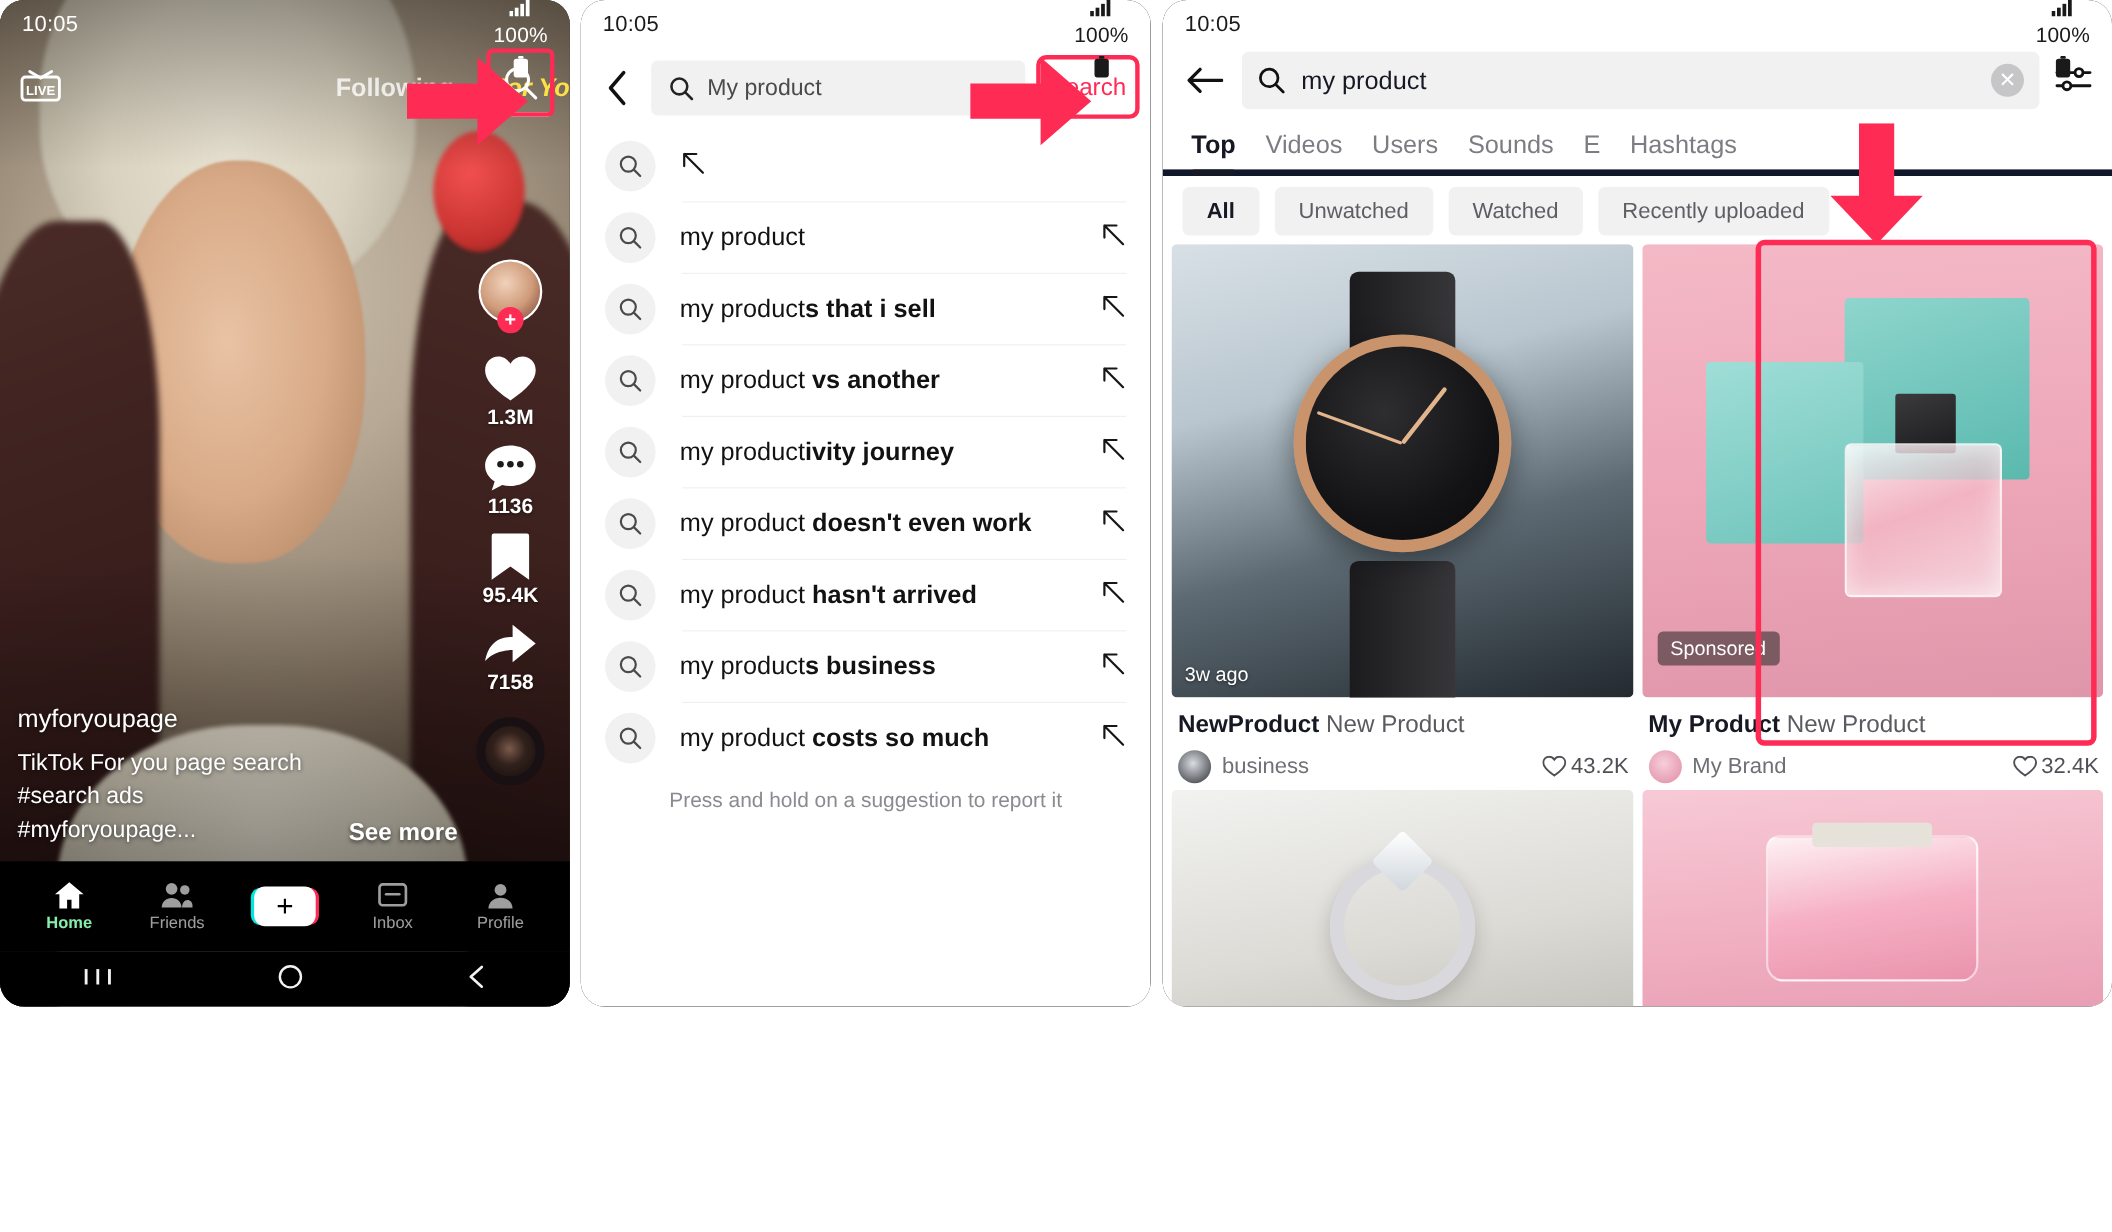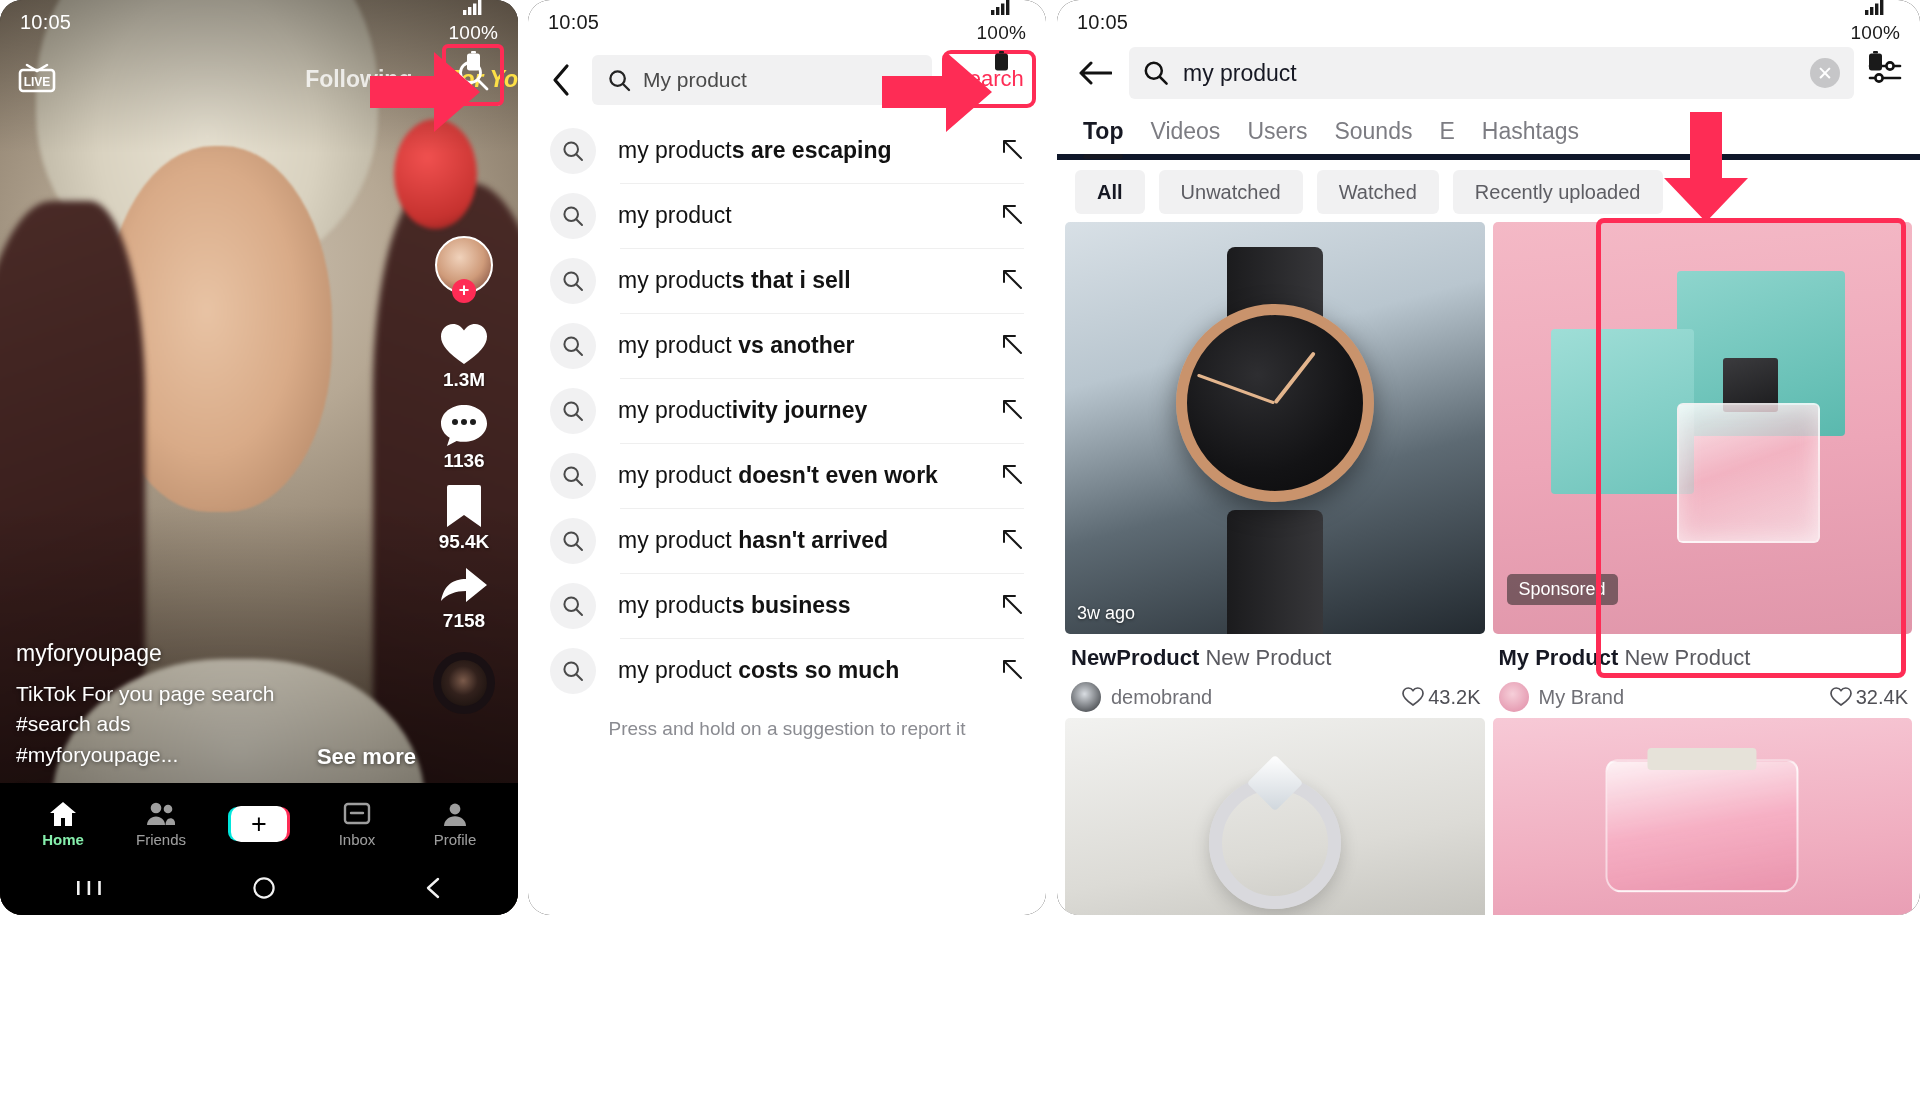--- a/index.html
+++ b/index.html
@@ -597,21 +597,20 @@
 
       <div class="sugg-list">
 
         <div class="sugg-row">
           <div class="sugg-ic">
             <svg width="22" height="22" viewBox="0 0 22 22">
                 <circle cx="9.2" cy="9.2" r="6.8" stroke="#4a4a4a" stroke-width="2" fill="none"></circle>
                 <line x1="14.2" y1="14.2" x2="20" y2="20" stroke="#4a4a4a" stroke-width="2" stroke-linecap="round"></line>
               </svg>
           </div>
-          <div class="sugg-text"><span>my product</span><b>s are escaping</b></div>
           <div class="sugg-arrow">
             <svg width="24" height="24" viewBox="0 0 24 24">
                 <path d="M21 21 L4 4 M4 4 v11 M4 4 h11" stroke="#161616" stroke-width="2" fill="none" stroke-linecap="round" stroke-linejoin="round"></path>
               </svg>
           </div>
         </div>
 
         <div class="sugg-row">
           <div class="sugg-ic">
             <svg width="22" height="22" viewBox="0 0 22 22">
@@ -822,21 +821,21 @@
               <div class="dial">
                   <div class="h1"></div>
                   <div class="h2"></div>
                 </div>
             </div>
             <div class="badge">3w ago</div>
           </div>
           <div class="card-title"><b>NewProduct</b> <span>New Product</span></div>
           <div class="card-meta">
             <div class="av" style="background:radial-gradient(circle at 45% 40%,#d9dde2,#2a2d31);"></div>
-            <div class="nm">demobrand</div>
+            <div class="nm">business</div>
             <div class="lk">
               <span class="icn">
                 <svg width="22" height="20" viewBox="0 0 22 20">
                     <path d="M11 18C3.4 12.8 1 9.2 1 6.4 1 3.2 3.4 1 6.3 1 8.2 1 9.9 2 11 3.6 12.1 2 13.8 1 15.7 1 18.6 1 21 3.2 21 6.4 21 9.2 18.6 12.8 11 18z" stroke="#4f4f55" stroke-width="1.7" fill="none"></path>
                   </svg>
               </span>
               <span>43.2K</span>
             </div>
           </div>
         </div>

